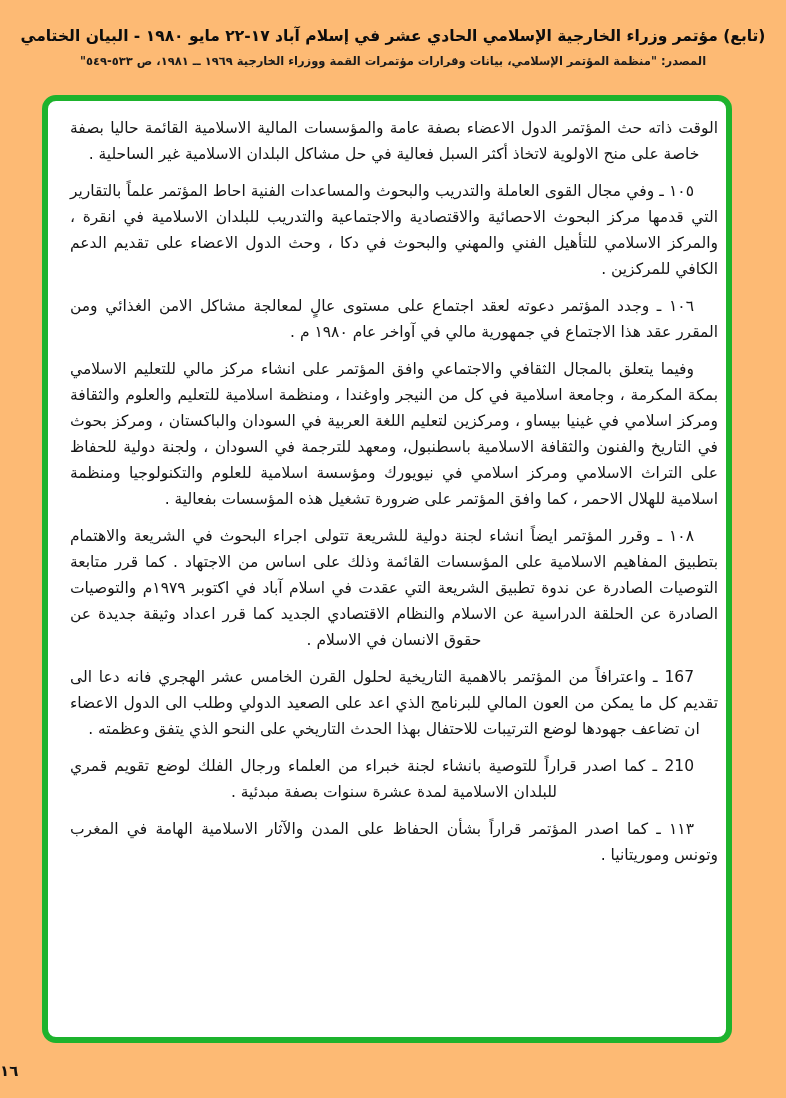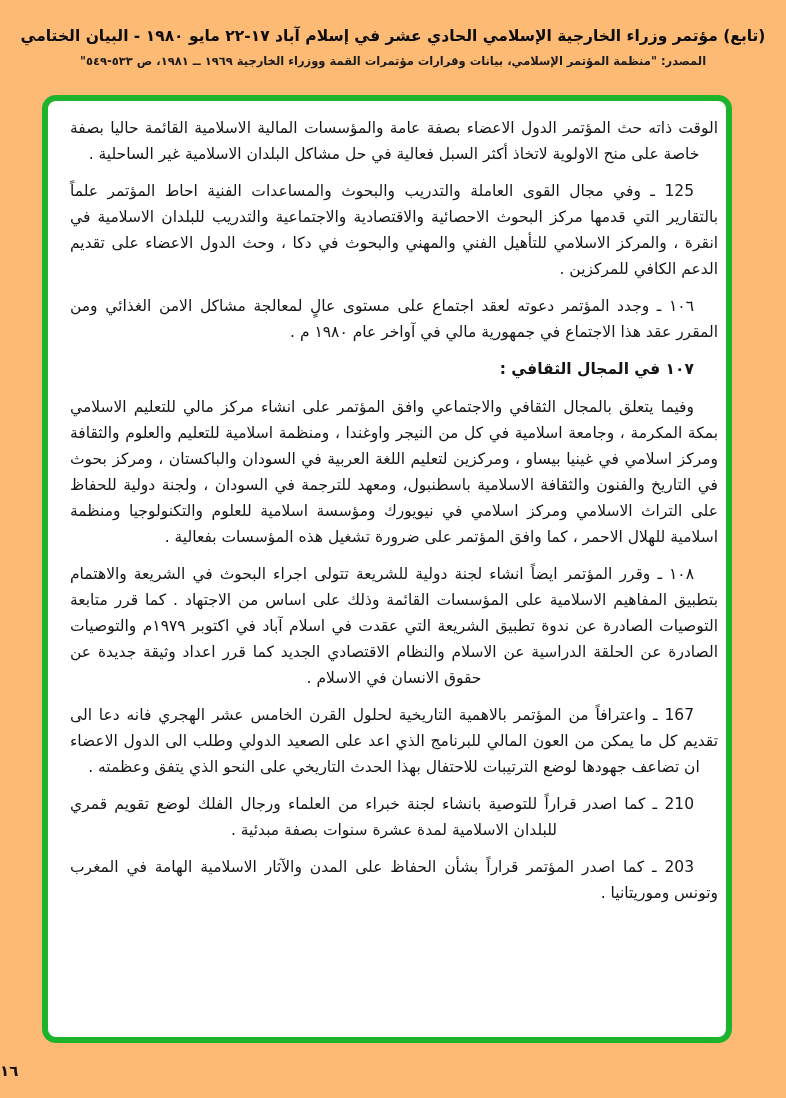--- a/index.html
+++ b/index.html
@@ -86,28 +86,27 @@
 <div class="page">
 
   <div class="header">
     <div class="title">(تابع)  مؤتمر وزراء الخارجية الإسلامي الحادي عشر في إسلام آباد ١٧-٢٢ مايو ١٩٨٠ - البيان الختامي</div>
     <div class="source">المصدر: "منظمة المؤتمر الإسلامي، بيانات وقرارات مؤتمرات القمة ووزراء الخارجية ١٩٦٩ ــ ١٩٨١، ص ٥٣٣-٥٤٩"</div>
   </div>
 
   <div class="frame" style="border-color: rgb(29, 179, 45);">
     <div class="textbody" id="paragraphs-container">
         <p class="center-last">الوقت ذاته حث المؤتمر الدول الاعضاء بصفة عامة والمؤسسات المالية الاسلامية القائمة حاليا بصفة خاصة على منح الاولوية لاتخاذ أكثر السبل فعالية في حل مشاكل البلدان الاسلامية غير الساحلية .</p>
-        <p class="indent">125 ـ وفي مجال القوى العاملة والتدريب والبحوث والمساعدات الفنية احاط المؤتمر علماً بالتقارير التي قدمها مركز البحوث الاحصائية والاقتصادية والاجتماعية والتدريب للبلدان الاسلامية في انقرة ، والمركز الاسلامي للتأهيل الفني والمهني والبحوث في دكا ، وحث الدول الاعضاء على تقديم الدعم الكافي للمركزين .</p>
+        <p class="indent">١٠٥ ـ وفي مجال القوى العاملة والتدريب والبحوث والمساعدات الفنية احاط المؤتمر علماً بالتقارير التي قدمها مركز البحوث الاحصائية والاقتصادية والاجتماعية والتدريب للبلدان الاسلامية في انقرة ، والمركز الاسلامي للتأهيل الفني والمهني والبحوث في دكا ، وحث الدول الاعضاء على تقديم الدعم الكافي للمركزين .</p>
         <p class="indent">١٠٦ ـ وجدد المؤتمر دعوته لعقد اجتماع على مستوى عالٍ لمعالجة مشاكل الامن الغذائي ومن المقرر عقد هذا الاجتماع في جمهورية مالي في آواخر عام ١٩٨٠ م .</p>
-        <p class="heading indent">١٠٧ في المجال الثقافي :</p>
         <p class="indent">وفيما يتعلق بالمجال الثقافي والاجتماعي وافق المؤتمر على انشاء مركز مالي للتعليم الاسلامي بمكة المكرمة ، وجامعة اسلامية في كل من النيجر واوغندا ، ومنظمة اسلامية للتعليم والعلوم والثقافة ومركز اسلامي في غينيا بيساو ، ومركزين لتعليم اللغة العربية في السودان والباكستان ، ومركز بحوث في التاريخ والفنون والثقافة الاسلامية باسطنبول، ومعهد للترجمة في السودان ، ولجنة دولية للحفاظ على التراث الاسلامي ومركز اسلامي في نيويورك ومؤسسة اسلامية للعلوم والتكنولوجيا ومنظمة اسلامية للهلال الاحمر ، كما وافق المؤتمر على ضرورة تشغيل هذه المؤسسات بفعالية .</p>
         <p class="indent center-last">١٠٨ ـ وقرر المؤتمر ايضاً انشاء لجنة دولية للشريعة تتولى اجراء البحوث في الشريعة والاهتمام بتطبيق المفاهيم الاسلامية على المؤسسات القائمة وذلك على اساس من الاجتهاد . كما قرر متابعة التوصيات الصادرة عن ندوة تطبيق الشريعة التي عقدت في اسلام آباد في اكتوبر ١٩٧٩م والتوصيات الصادرة عن الحلقة الدراسية عن الاسلام والنظام الاقتصادي الجديد كما قرر اعداد وثيقة جديدة عن حقوق الانسان في الاسلام .</p>
         <p class="indent center-last">167 ـ واعترافاً من المؤتمر بالاهمية التاريخية لحلول القرن الخامس عشر الهجري فانه دعا الى تقديم كل ما يمكن من العون المالي للبرنامج الذي اعد على الصعيد الدولي وطلب الى الدول الاعضاء ان تضاعف جهودها لوضع الترتيبات للاحتفال بهذا الحدث التاريخي على النحو الذي يتفق وعظمته .</p>
         <p class="indent center-last">210 ـ كما اصدر قراراً للتوصية بانشاء لجنة خبراء من العلماء ورجال الفلك لوضع تقويم قمري للبلدان الاسلامية لمدة عشرة سنوات بصفة مبدئية .</p>
-        <p class="indent">203 ـ كما اصدر المؤتمر قراراً بشأن الحفاظ على المدن والآثار الاسلامية الهامة في المغرب وتونس وموريتانيا .</p>
+        <p class="indent">١١٣ ـ كما اصدر المؤتمر قراراً بشأن الحفاظ على المدن والآثار الاسلامية الهامة في المغرب وتونس وموريتانيا .</p>
       </div>
   </div>
 
   <div class="footer">
     <div class="pagenum">١٦</div>
   </div>
 
 </div>
 
 </body></html>

